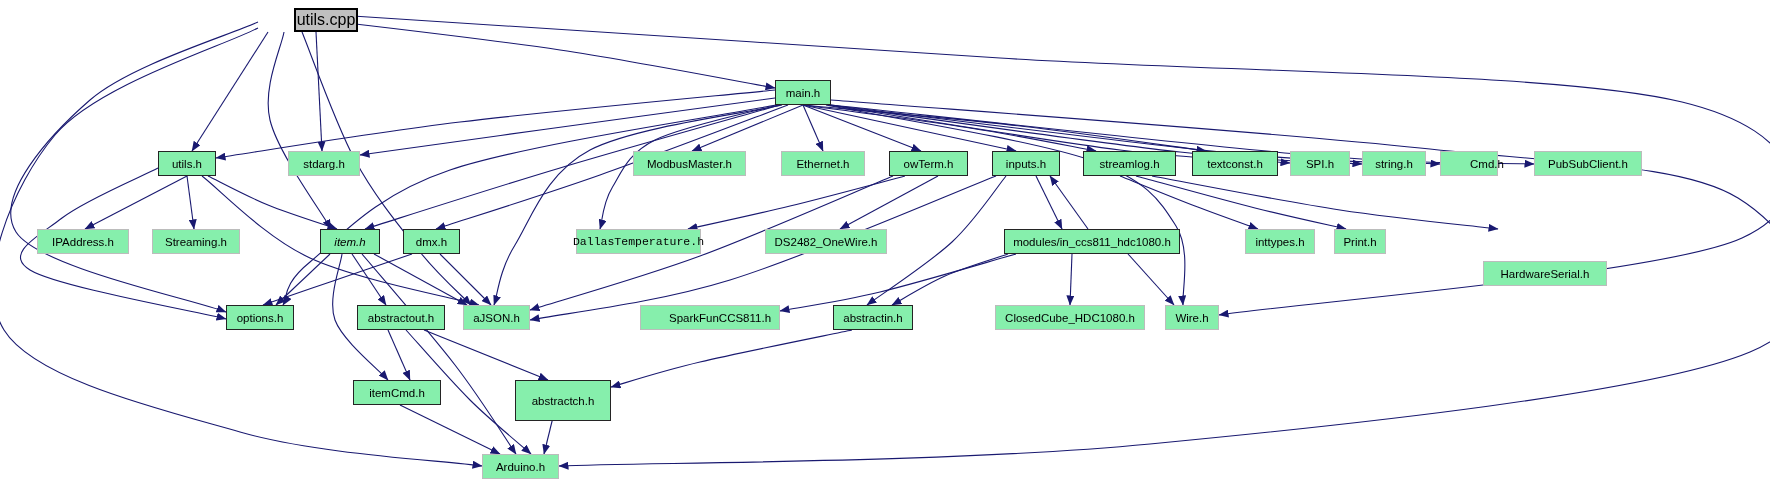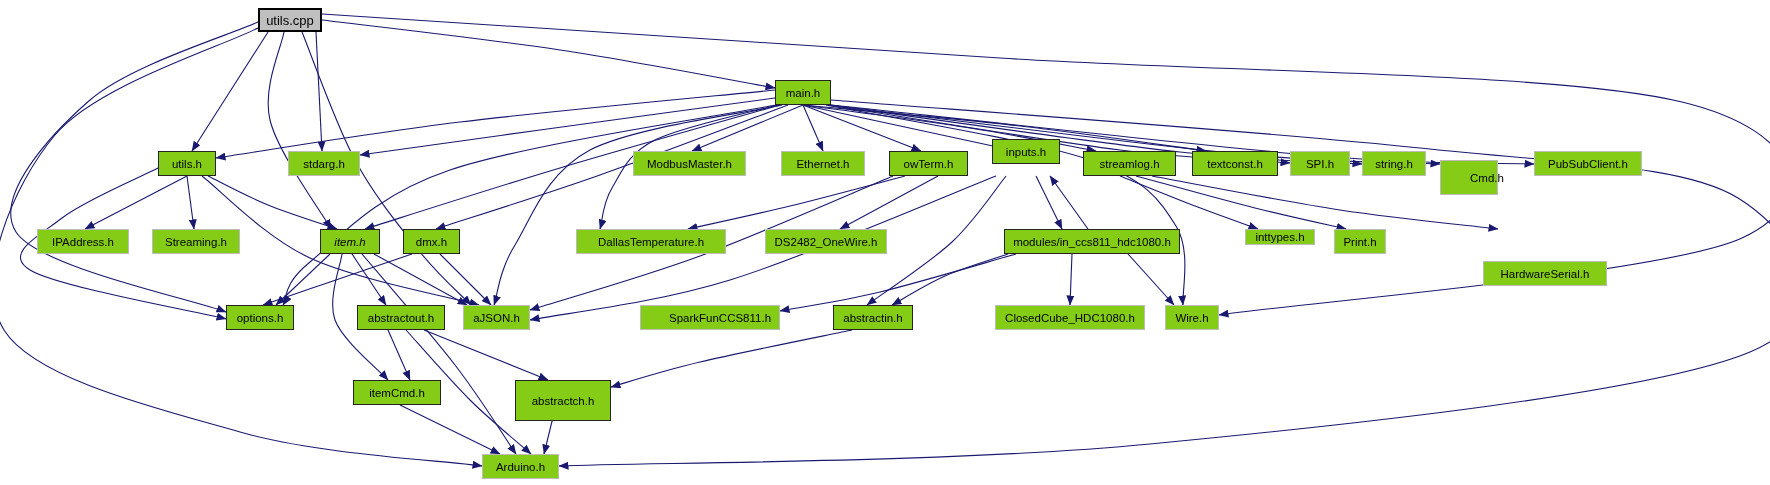--- a/index.html
+++ b/index.html
@@ -1,24 +1,24 @@
 <!DOCTYPE html>
 <html><head>
 <meta charset="utf-8">
 <style>
   html,body{margin:0;padding:0;background:#ffffff;}
   .graph{position:relative;width:1770px;height:485px;background:#ffffff;
          font-family:"Liberation Sans",sans-serif;overflow:hidden;}
   .graph svg{position:absolute;left:0;top:0;}
   .node{position:absolute;box-sizing:border-box;display:flex;align-items:center;
         justify-content:center;white-space:nowrap;font-size:11.5px;color:#000;
-        background:#84cc16;z-index:2;}
+        background:#86efac;z-index:2;}
   .node.internal{border:1px solid #242424;}
   .node.external{border:1px solid #bcbcbc;}
-  .node.root{background:#bfbfbf;border:2px solid #000;font-size:13px;}
+  .node.root{background:#bfbfbf;border:2px solid #000;font-size:16px;margin-left:36px;}
   .edge{fill:none;stroke-width:1.1px;}
 </style>
 </head>
 <body>
 
 <div class="graph">
   <svg id="edge-layer" width="1770" height="485" viewBox="0 0 1770 485">
     <defs>
       <marker id="arrow" markerWidth="11" markerHeight="8" refX="9.5" refY="4" orient="auto" markerUnits="userSpaceOnUse">
         <path d="M0,0 L10,4 L0,8 z" fill="#191970"></path>
@@ -87,35 +87,35 @@
       </g>
   </svg>
   <div id="node-layer">
       <div class="node root" style="left: 258px; top: 8px; width: 64px; height: 24px;">utils.cpp</div>
       <div class="node internal" style="left: 775px; top: 80px; width: 56px; height: 25px;">main.h</div>
       <div class="node internal" style="left: 158px; top: 151px; width: 58px; height: 25px;">utils.h</div>
       <div class="node external" style="left: 288px; top: 151px; width: 72px; height: 25px;">stdarg.h</div>
       <div class="node external" style="left: 633px; top: 151px; width: 113px; height: 25px;">ModbusMaster.h</div>
       <div class="node external" style="left: 781px; top: 151px; width: 84px; height: 25px;">Ethernet.h</div>
       <div class="node internal" style="left: 889px; top: 151px; width: 79px; height: 25px;">owTerm.h</div>
-      <div class="node internal" style="left: 992px; top: 139px; width: 68px; height: 25px;">inputs.h</div>
+      <div class="node internal" style="left: 992px; top: 151px; width: 68px; height: 25px;">inputs.h</div>
       <div class="node internal" style="left: 1083px; top: 151px; width: 93px; height: 25px;">streamlog.h</div>
       <div class="node internal" style="left: 1192px; top: 151px; width: 86px; height: 25px;">textconst.h</div>
       <div class="node external" style="left: 1290px; top: 151px; width: 60px; height: 25px;">SPI.h</div>
       <div class="node external" style="left: 1362px; top: 151px; width: 64px; height: 25px;">string.h</div>
-      <div class="node external" style="left: 1440px; top: 160px; width: 58px; height: 35px; padding-left: 36px;">Cmd.h</div>
+      <div class="node external" style="left: 1440px; top: 151px; width: 58px; height: 25px; padding-left: 36px;">Cmd.h</div>
       <div class="node external" style="left: 1534px; top: 151px; width: 108px; height: 25px;">PubSubClient.h</div>
       <div class="node external" style="left: 37px; top: 229px; width: 92px; height: 25px;">IPAddress.h</div>
       <div class="node external" style="left: 152px; top: 229px; width: 88px; height: 25px;">Streaming.h</div>
       <div class="node internal" style="left: 320px; top: 229px; width: 60px; height: 25px; font-style: italic;">item.h</div>
       <div class="node internal" style="left: 403px; top: 229px; width: 57px; height: 25px;">dmx.h</div>
-      <div class="node external" style="left: 576px; top: 229px; width: 150px; height: 25px;">DallasTemperature.h</div>
+      <div class="node external" style="left: 576px; top: 229px; width: 125px; height: 25px; font-family: Liberation Mono, monospace;">DallasTemperature.h</div>
       <div class="node external" style="left: 765px; top: 229px; width: 122px; height: 25px;">DS2482_OneWire.h</div>
       <div class="node internal" style="left: 1004px; top: 229px; width: 176px; height: 25px;">modules/in_ccs811_hdc1080.h</div>
-      <div class="node external" style="left: 1245px; top: 229px; width: 70px; height: 16px;">inttypes.h</div>
+      <div class="node external" style="left: 1245px; top: 229px; width: 70px; height: 25px;">inttypes.h</div>
       <div class="node external" style="left: 1334px; top: 229px; width: 52px; height: 25px;">Print.h</div>
       <div class="node external" style="left: 1483px; top: 229px; width: 124px; height: 25px; margin-top: 32px;">HardwareSerial.h</div>
       <div class="node internal" style="left: 226px; top: 305px; width: 68px; height: 25px;">options.h</div>
       <div class="node internal" style="left: 357px; top: 305px; width: 88px; height: 25px;">abstractout.h</div>
       <div class="node external" style="left: 463px; top: 305px; width: 67px; height: 25px;">aJSON.h</div>
       <div class="node external" style="left: 640px; top: 305px; width: 140px; height: 25px; padding-left: 20px;">SparkFunCCS811.h</div>
       <div class="node internal" style="left: 833px; top: 305px; width: 80px; height: 25px;">abstractin.h</div>
       <div class="node external" style="left: 995px; top: 305px; width: 150px; height: 25px;">ClosedCube_HDC1080.h</div>
       <div class="node external" style="left: 1165px; top: 305px; width: 54px; height: 25px;">Wire.h</div>
       <div class="node internal" style="left: 353px; top: 380px; width: 88px; height: 25px;">itemCmd.h</div>

